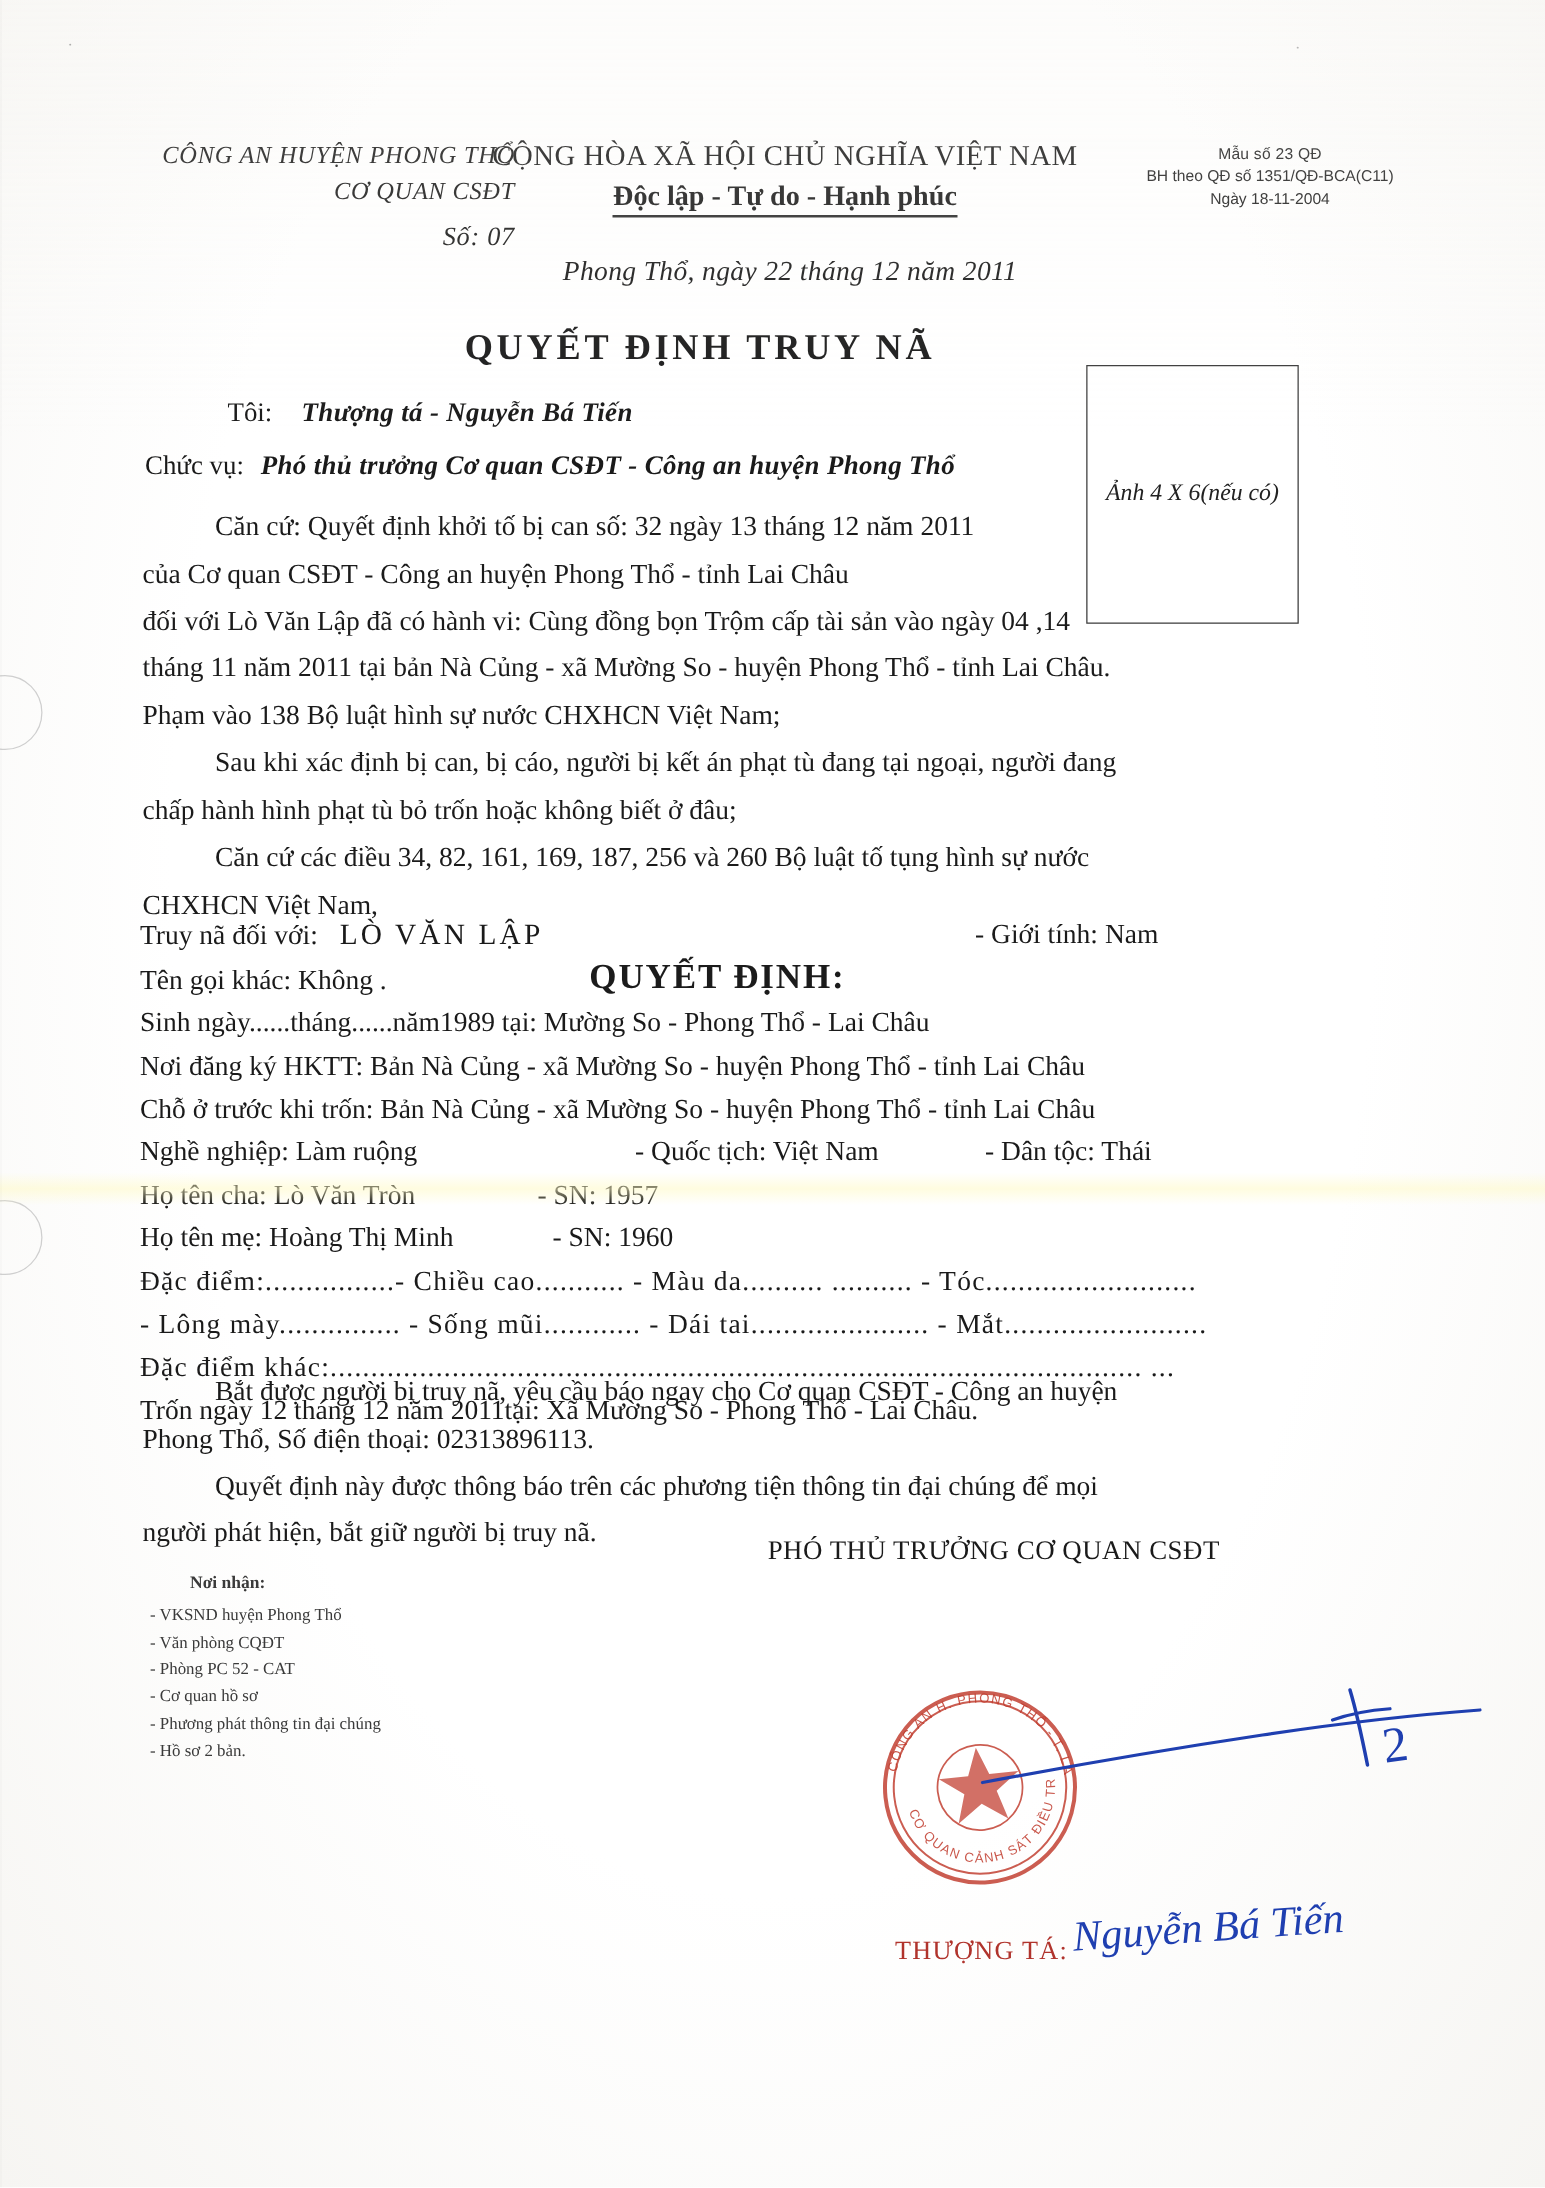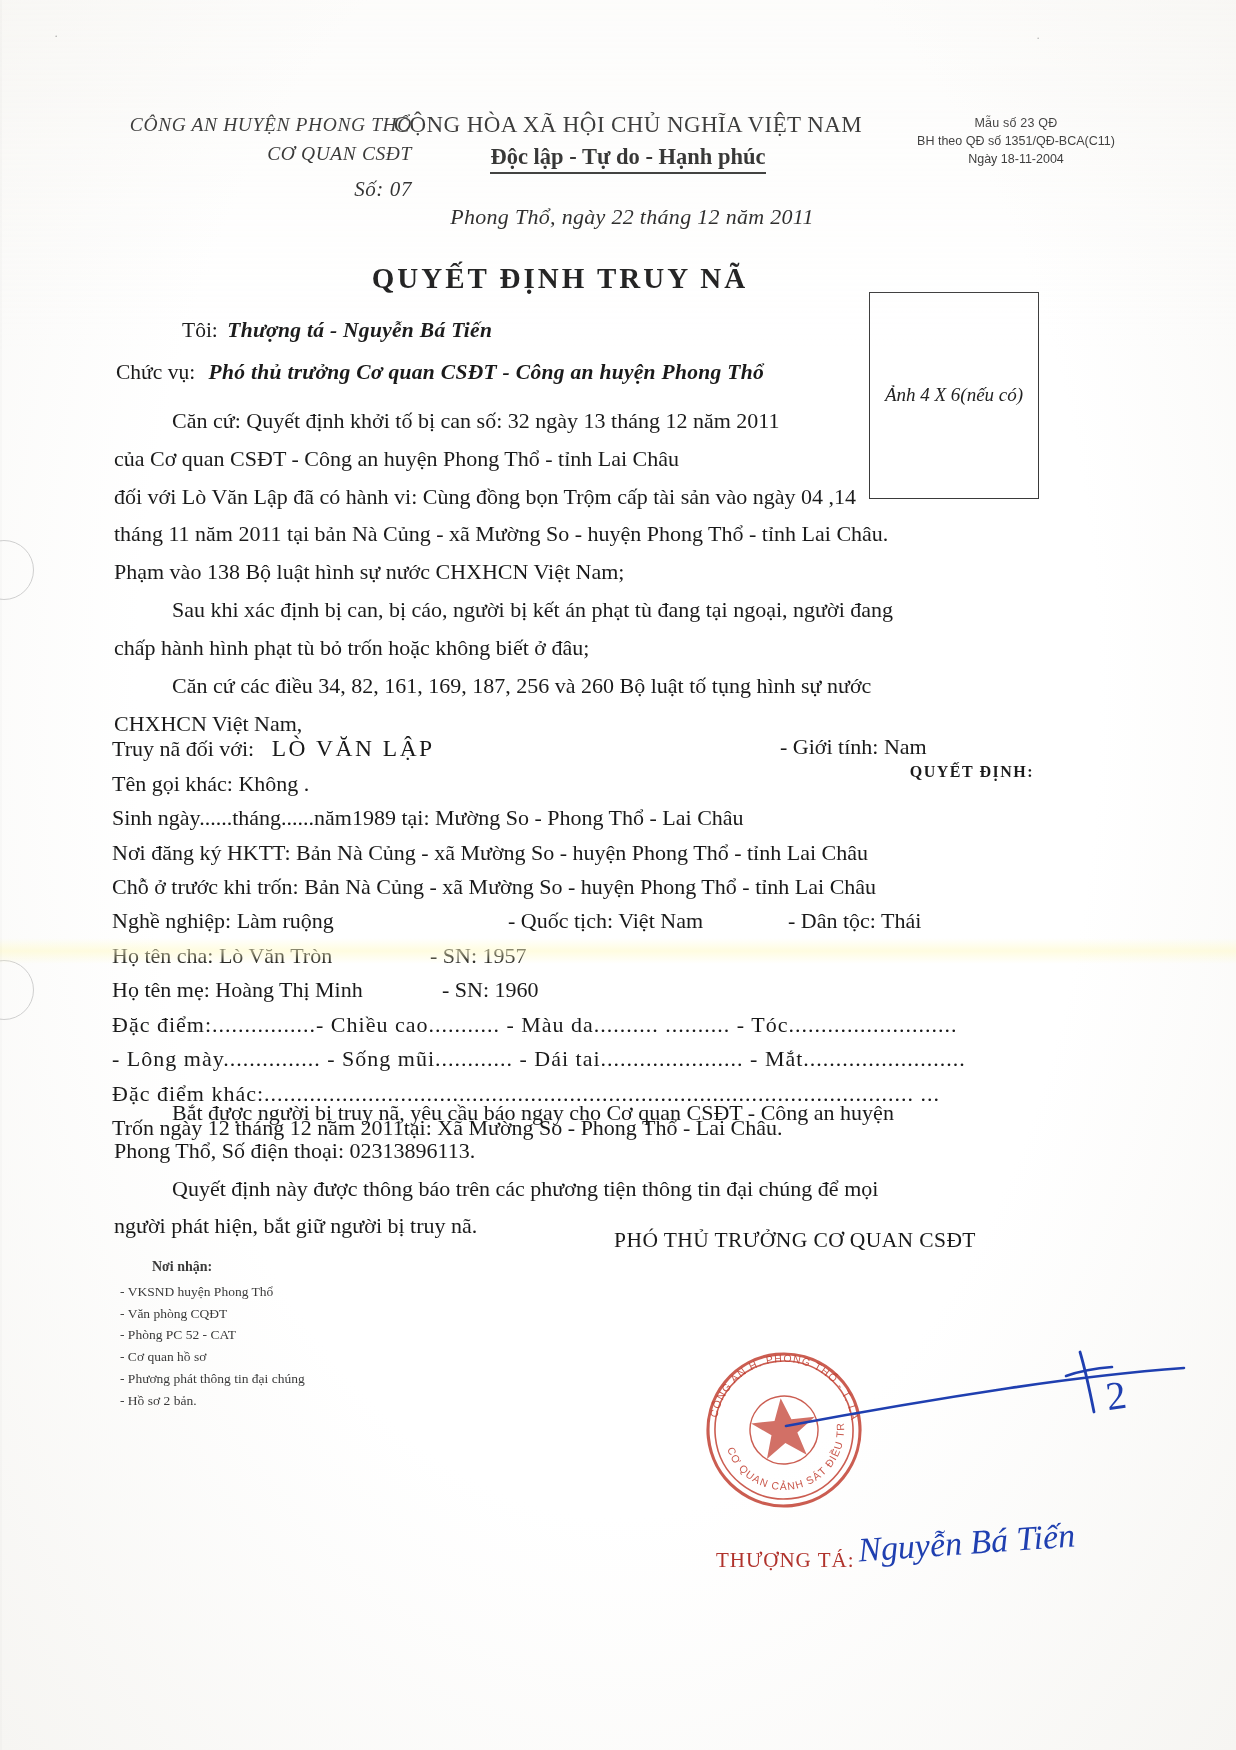--- a/index.html
+++ b/index.html
@@ -83,21 +83,21 @@
   .who .r1 { padding-left:66px; }
   .who .r2 { }
   
   #body-text {
     position:absolute; left:114px; top:402px; width:920px;
     font-size:22px; line-height:1.72; color:#1b1b1b;
   }
   #body-text p { margin:0; }
   .ind { text-indent:58px; }
   .decide-head {
-    text-align:right; font-weight:bold; font-size:16px;
+    text-align:center; font-weight:bold; font-size:28px;
     letter-spacing:1.5px; margin:16px 0 10px 0 !important;
   }
   
   #details {
     position:absolute; left:112px; top:730px; width:930px;
     font-size:22px; line-height:1.565;
   }
   #details .row { white-space:nowrap; position:relative; }
   .bigname { font-size:23.5px; letter-spacing:2.5px; }
   .rt { position:absolute; }
@@ -178,21 +178,21 @@
       <div>(nếu có)</div>
     </div>
 
     <div class="date-line">Phong Thổ, ngày 22 tháng 12 năm 2011</div>
 
     <div class="doc-title">QUYẾT ĐỊNH TRUY NÃ</div>
 
     <div class="who">
       <div class="r1">
         <span class="lbl">Tôi:</span>
-        <span class="val" style="margin-left:4px">Thượng tá - Nguyễn Bá Tiến</span>
+        <span class="val" style="margin-left:18px">Thượng tá - Nguyễn Bá Tiến</span>
       </div>
       <div class="r2">
         <span class="lbl">Chức vụ:</span>
         <span class="val" style="margin-left:8px">Phó thủ trưởng Cơ quan CSĐT - Công an huyện Phong Thổ</span>
       </div>
     </div>
   </div>
 
   <div id="body-text">
     <p class="ind">Căn cứ:  Quyết định khởi tố bị can  số: 32 ngày 13 tháng 12  năm 2011</p>

